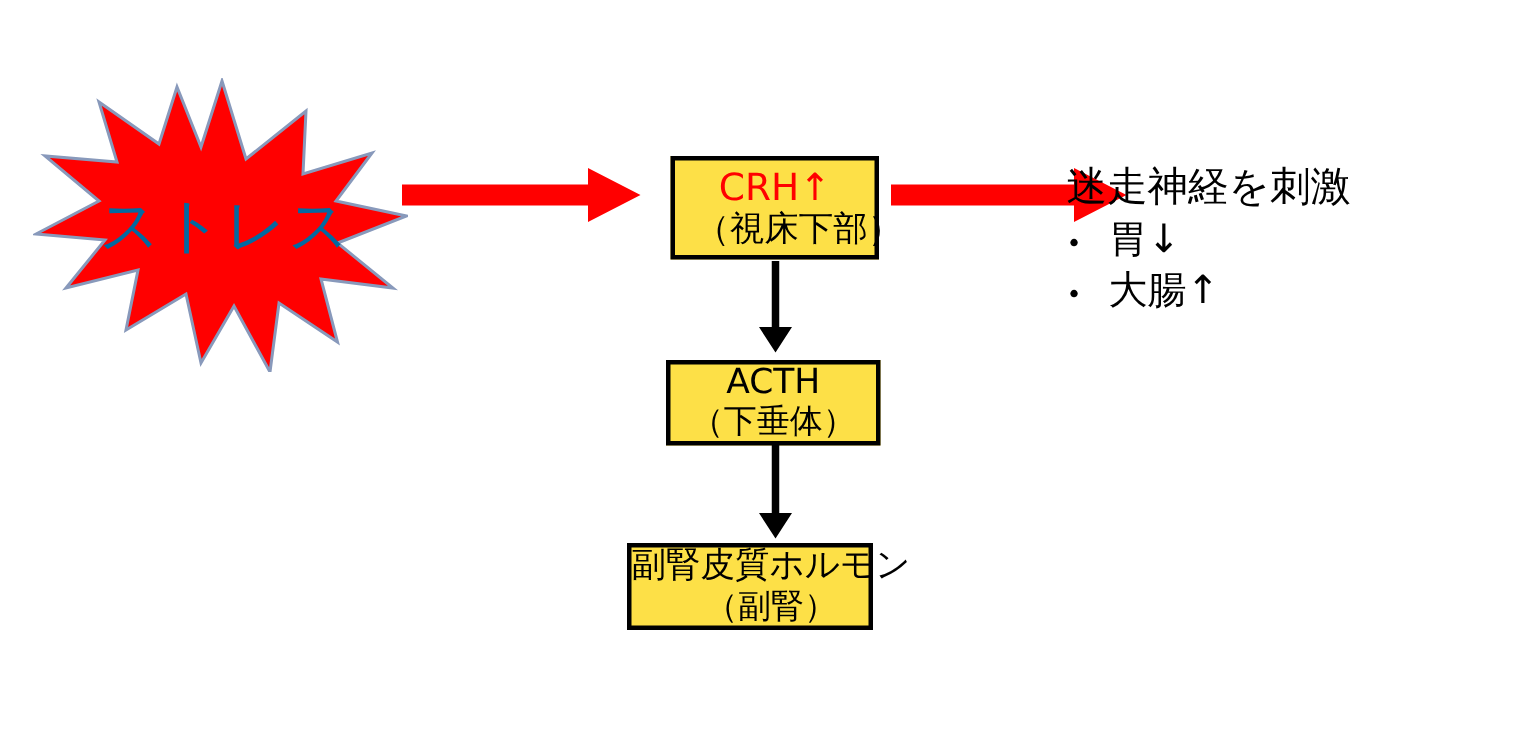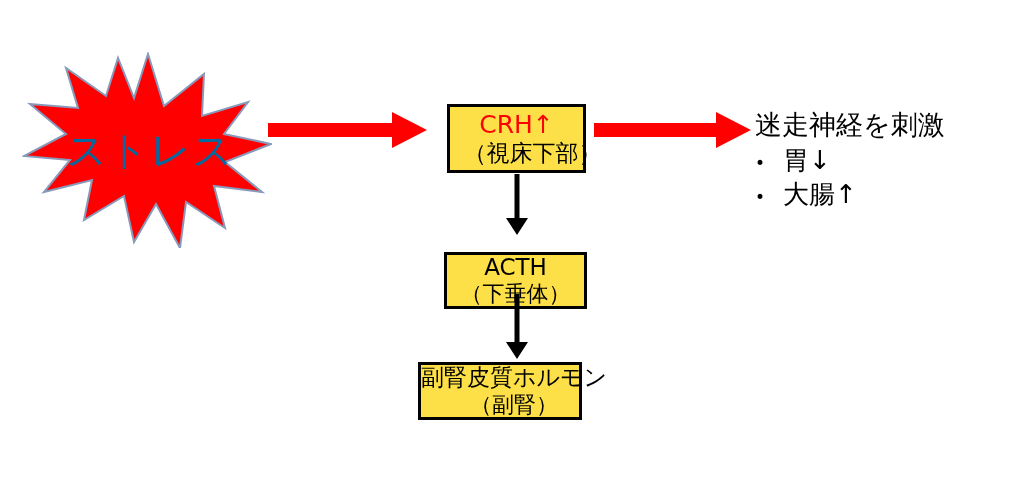--- a/index.html
+++ b/index.html
@@ -69,36 +69,36 @@
     color: #000000;
   }
   .box .line1 { font-size: 24px; white-space: nowrap; }
   .box .line2 { font-size: 23px; white-space: nowrap; }
   .accent { color: #FF0000; }
 
   #box-crh { left: 447px; top: 104px; width: 139px; height: 69px; }
   #box-crh .line1 { font-size: 25px; }
   #box-crh .line2 { font-size: 23px; padding-left: 32px; }
 
-  #box-acth { left: 444px; top: 252px; width: 143px; height: 57px; text-align: center; }
+  #box-acth { left: 444px; top: 240px; width: 143px; height: 57px; text-align: center; }
   #box-acth .line1 { font-size: 23px; }
   #box-acth .line2 { font-size: 22px; }
 
   #box-adrenal { left: 418px; top: 362px; width: 164px; height: 58px; padding-left: 28px; }
   #box-adrenal .line1 { font-size: 23px; }
   #box-adrenal .line2 { font-size: 22px; }
 
   
   .black-arrow { position: absolute; }
   .black-arrow svg { display: block; }
 
   
   #right-text {
     position: absolute;
-    left: 755px;
+    left: 711px;
     top: 109px;
     width: 260px;
     color: #000000;
   }
   #right-text .heading {
     font-size: 27px;
     line-height: 1.22;
     white-space: nowrap;
   }
   #right-text ul {

